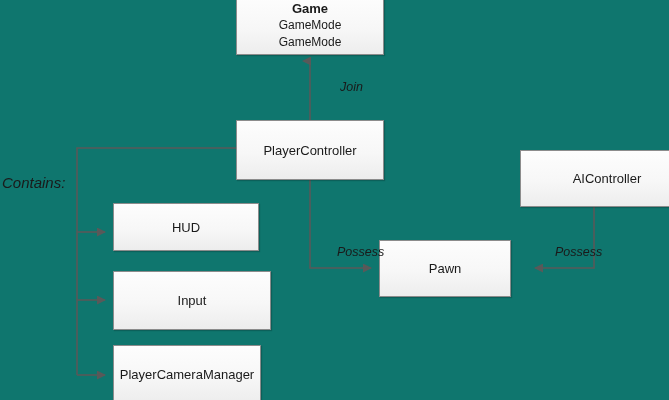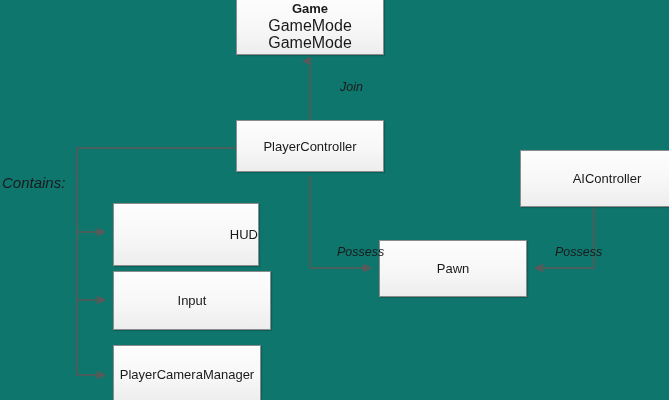--- a/index.html
+++ b/index.html
@@ -37,21 +37,21 @@
     font-size: 13px;
     line-height: 17px;
     text-align: center;
   }
   .node .title-bold {
     font-weight: bold;
     font-size: 13px;
   }
   .node .sub {
     font-weight: normal;
-    font-size: 16px;
+    font-size: 12px;
   }
   .edge-label {
     position: absolute;
     font-family: "Liberation Sans", sans-serif;
     font-style: italic;
     font-size: 12.5px;
     color: #1a1a1a;
     white-space: nowrap;
     margin-left: 17px;
   }
@@ -96,41 +96,41 @@
 
     <path d="M594,177 L594,268 L535,268" stroke="#595959" stroke-width="1.6" fill="none" marker-end="url(#arrow-left)"></path>
   </svg>
 
   <div class="node" style="left:236px; top:-4px; width:148px; height:59px;">
     <div class="title-bold">Game</div>
     <div class="sub">GameMode</div>
     <div class="sub">GameMode</div>
   </div>
 
-  <div class="node" style="left:236px; top:120px; width:148px; height:52px;">
+  <div class="node" style="left:236px; top:120px; width:148px; height:60px;">
     <div>PlayerController</div>
   </div>
 
   <div class="node" style="left:520px; top:120px; width:174px; height:57px;margin-top:30px;">
     <div>AIController</div>
   </div>
 
-  <div class="node" style="left:113px; top:203px; width:146px; height:63px;align-items:flex-end;">
+  <div class="node" style="left:113px; top:203px; width:146px; height:48px;">
     <div>HUD</div>
   </div>
 
   <div class="node" style="left:113px; top:271px; width:158px; height:59px;">
     <div>Input</div>
   </div>
 
   <div class="node" style="left:113px; top:345px; width:148px; height:58px;">
     <div>PlayerCameraManager</div>
   </div>
 
-  <div class="node" style="left:379px; top:240px; width:148px; height:57px;">
+  <div class="node" style="left:379px; top:240px; width:132px; height:57px;">
     <div>Pawn</div>
   </div>
 
   <div class="corner-label" style="left:2px; top:174px;">Contains:</div>
 
   <div class="edge-label" style="left:323px; top:80px;">Join</div>
 
   <div class="edge-label" style="left:320px; top:245px;">Possess</div>
 
   <div class="edge-label" style="left:538px; top:245px;">Possess</div>

